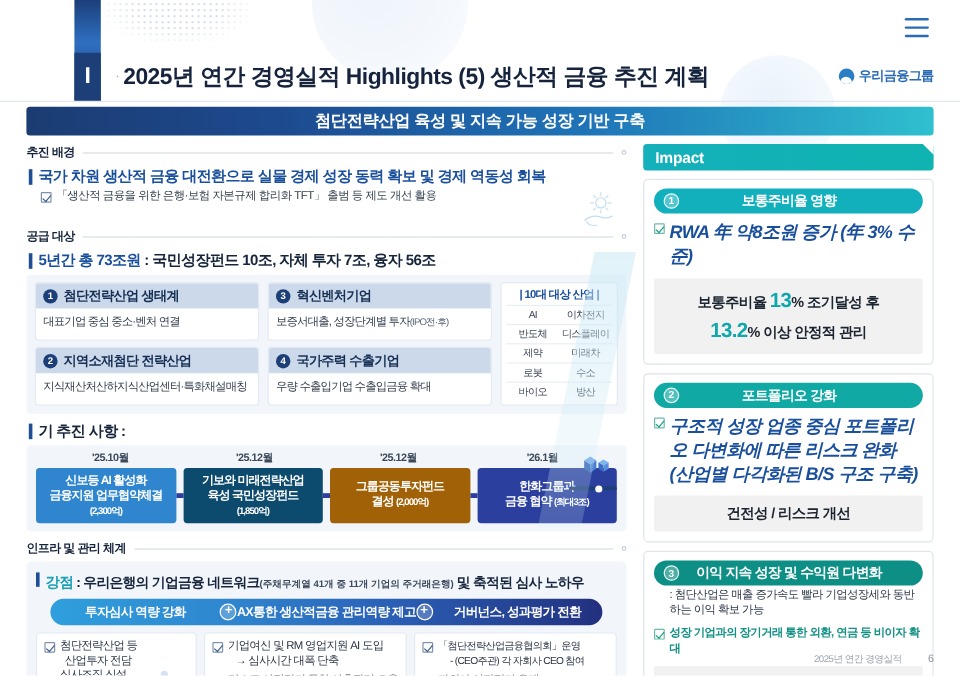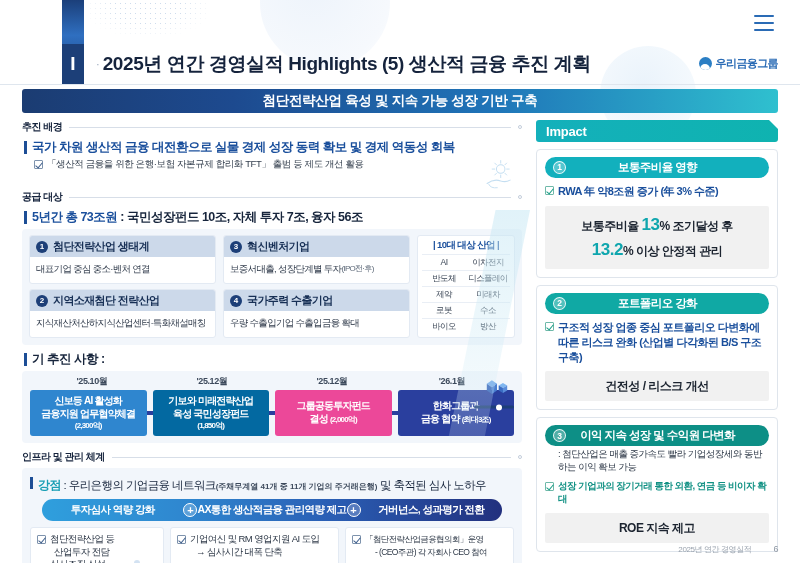--- a/index.html
+++ b/index.html
@@ -196,21 +196,21 @@
   .cube {
     position: absolute; right: 8px; top: 4px; width: 34px; height: 26px;
   }
 
   
   .infra-panel {
     background: #f2f6fb; border-radius: 4px; padding: 7px 8px 8px 8px; margin-top: 3px;
   }
   .infra-lead { display: flex; align-items: baseline; gap: 5px; }
   .infra-lead .kw { font-size: 12px; font-weight: bold; color: #1a9fb5; letter-spacing: -0.5px; }
-  .infra-lead .rest { font-size: 11.5px; font-weight: normal; color: #17253c; letter-spacing: -0.6px; }
+  .infra-lead .rest { font-size: 11.5px; font-weight: bold; color: #17253c; letter-spacing: -0.6px; }
   .infra-lead .paren { font-size: 8px; font-weight: bold; color: #3d4a5c; }
 
   .pill-row {
     margin: 5px auto 0 auto; display: flex; align-items: center;
     width: 95%;
     border-radius: 12px; overflow: hidden;
     background: linear-gradient(90deg,#2f9fdd 0%, #2f86cf 32%, #2a5fb5 62%, #22307e 100%);
     height: 22px;
   }
   .pill-seg {
@@ -278,21 +278,21 @@
   .chk-g {
     flex: none; width: 9px; height: 9px; margin-top: 2px;
     border: 1px solid #6fb9a9; border-radius: 1px; background: #fff; position: relative;
   }
   .chk-g::after {
     content: ""; position: absolute; left: 2px; top: 0px; width: 3px; height: 6px;
     border-right: 1.4px solid #1a9e86; border-bottom: 1.4px solid #1a9e86;
     transform: rotate(40deg);
   }
   .g-text { font-size: 9.5px; font-weight: bold; color: #119184; letter-spacing: -0.5px; line-height: 1.35; }
-  .b-text { font-size: 11px; font-weight: bold; color: #1a4f9c; letter-spacing: -0.5px; line-height: 1.35; }
+  .b-text { font-size: 15px; font-weight: bold; color: #1a4f9c; letter-spacing: -0.5px; line-height: 1.35; font-style: italic; }
   .sub-indent { font-size: 9.5px; color: #2c3746; letter-spacing: -0.5px; line-height: 1.35; margin: 2px 0 0 13px; }
   .result-band {
     background: #f1f1f1; border-radius: 2px; margin-top: 7px;
     padding: 6px 18px; text-align: center;
   }
   .result-line {
     font-size: 12px; font-weight: bold; color: #1c2430; letter-spacing: -0.5px; line-height: 1.5;
   }
   .big-teal { font-size: 17px; font-weight: bold; color: #0fa6ae; }
 
@@ -463,28 +463,28 @@
         </div>
         <div class="tl-boxes">
 
           <div class="tl-box" style="background:#2f86cf">
             <span>신보등 AI 활성화</span>
             <span>금융지원 업무협약체결</span>
             <span class="amt">(2,300억)</span>
             <span class="tl-connector" style="background:#2a3f9e"></span>
           </div>
 
-          <div class="tl-box" style="background:#0369a1">
+          <div class="tl-box" style="background:#0c4a6e">
             <span>기보와 미래전략산업</span>
             <span>육성 국민성장펀드</span>
             <span class="amt">(1,850억)</span>
             <span class="tl-connector" style="background:#2a3f9e"></span>
           </div>
 
-          <div class="tl-box" style="background:#ec4899">
+          <div class="tl-box" style="background:#a16207">
             <span>그룹공동투자펀드</span>
             <span><span>결성 </span><span class="amt">(2,000억)</span></span>
             <span class="tl-connector" style="background:#2a3f9e"></span>
           </div>
 
           <div class="tl-box" style="background:#2a3f9e">
             <span>한화그룹과</span>
             <span><span>금융 협약 </span><span class="amt">(최대3조)</span></span>
           </div>
 

